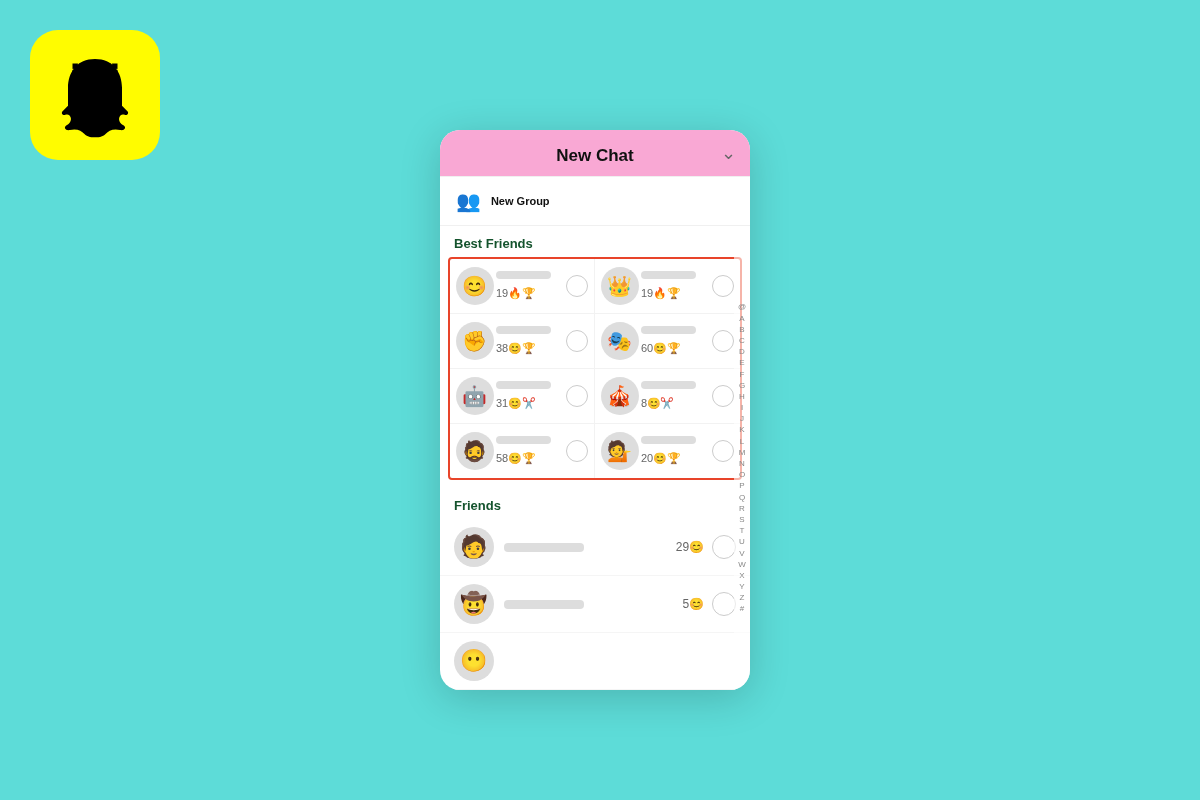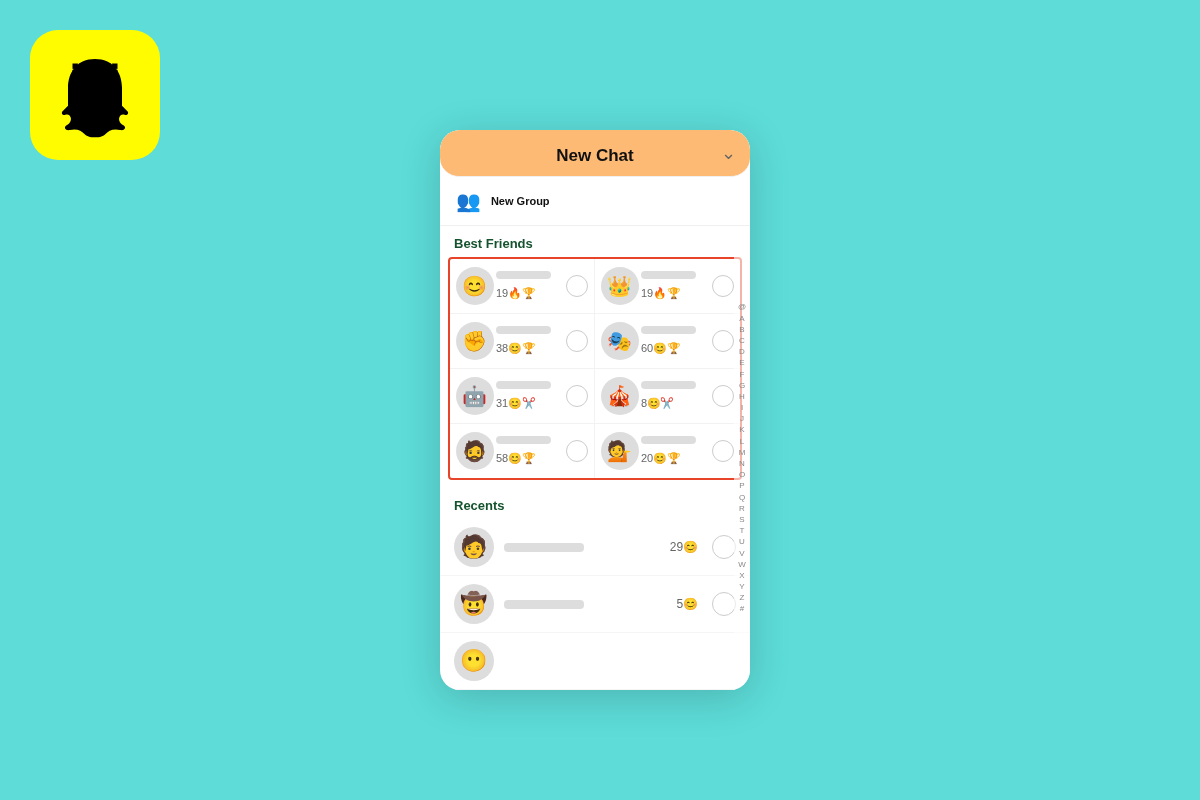--- a/index.html
+++ b/index.html
@@ -44,24 +44,23 @@
       display: flex;
       flex-direction: column;
     }
 
     
     .header {
       display: flex;
       align-items: center;
       justify-content: center;
       padding: 16px 16px 10px;
-      background: #fdba74;
+      background: #f9a8d4;
       position: relative;
       border-bottom: 1px solid #f0f0f0;
-      border-radius: 19px;
     }
     .header-title {
       font-size: 17px;
       font-weight: 700;
       color: #111;
     }
     .header-close {
       position: absolute;
       right: 14px;
       top: 50%;
@@ -210,21 +209,20 @@
       width: 80px;
     }
     .recent-score {
       font-size: 12px;
       color: #666;
       margin-right: 8px;
     }
     .recent-right {
       display: flex;
       align-items: center;
-      gap: 6px;
     }
     .recent-select {
       width: 24px;
       height: 24px;
       border-radius: 50%;
       border: 1.5px solid #ccc;
     }
 
     
     .alpha-index {
@@ -352,21 +350,21 @@
         <div class="friend-avatar">💁</div>
         <div class="friend-info">
           <div class="friend-name-bar"></div>
           <span class="friend-score">20😊🏆</span>
         </div>
         <div class="friend-select"></div>
       </div>
 
     </div>
 
-    <div class="section-label">Recents</div>
+    <div class="section-label">Friends</div>
 
     <div class="recents-list">
 
       <div class="recent-item">
         <div class="recent-avatar">🧑</div>
         <div class="recent-info">
           <div class="recent-name-bar"></div>
         </div>
         <div class="recent-right">
           <span class="recent-score">29😊</span>

